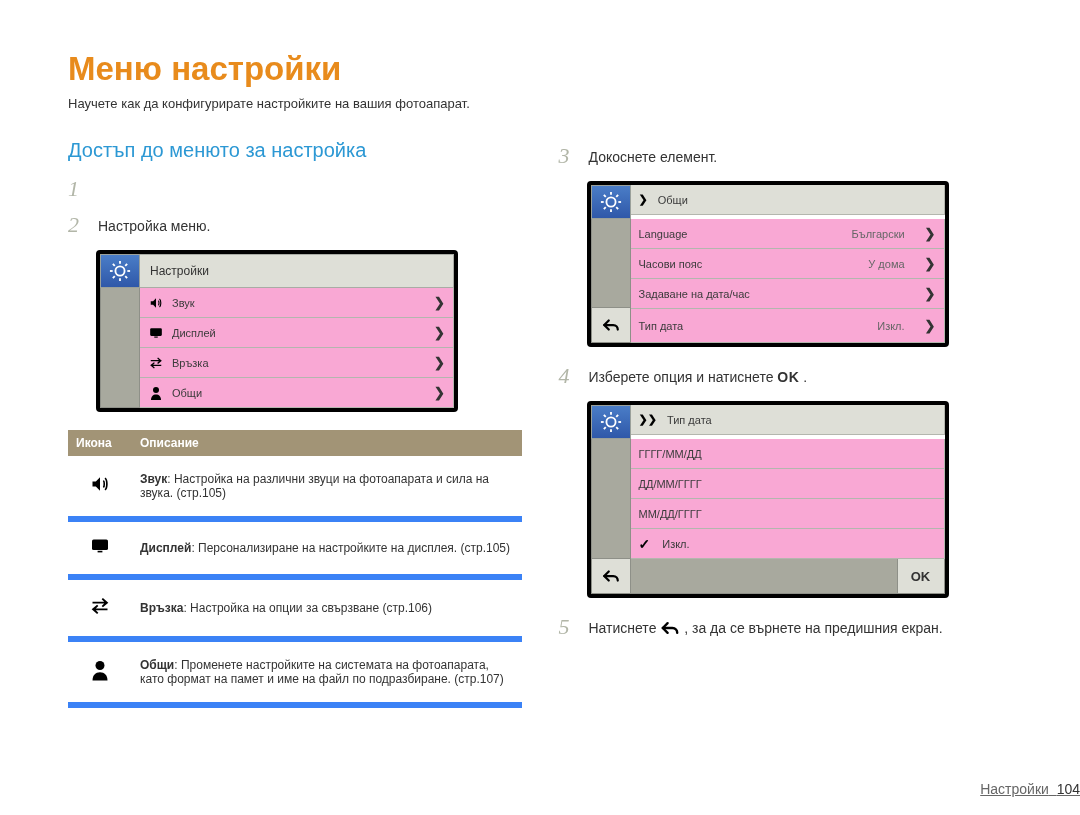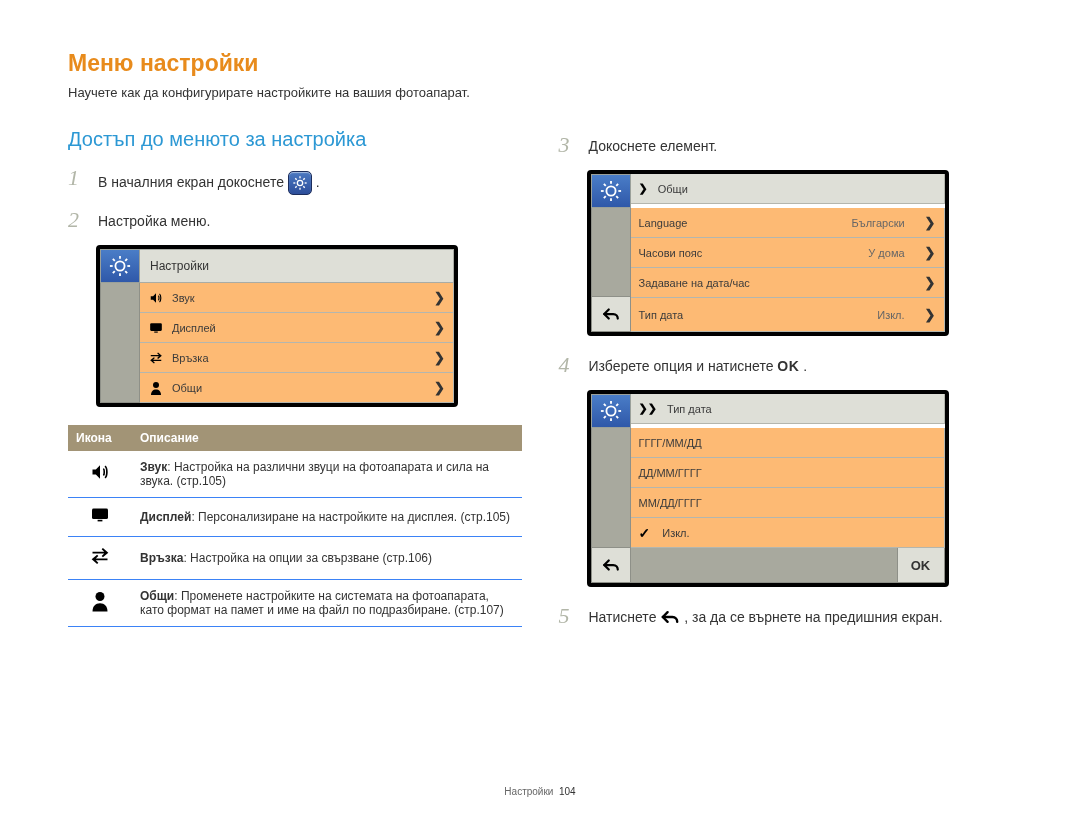--- a/index.html
+++ b/index.html
@@ -11,21 +11,21 @@
   }
   .page {
     width: 1080px;
     height: 815px;
     box-sizing: border-box;
     padding: 50px 68px 30px 68px;
     position: relative;
   }
   h1.title {
     color: #e88b1c;
-    font-size: 23px;
+    font-size: 33px;
     font-weight: bold;
     margin: 0 0 8px 0;
   }
   .subtitle {
     font-size: 13px;
     color: #333;
     margin-bottom: 28px;
   }
   .cols {
     display: flex;
@@ -129,21 +129,21 @@
     justify-content: center;
     font-size: 16px;
   }
   .list {
     flex: 1;
     display: flex;
     flex-direction: column;
   }
   .li {
     height: 30px;
-    background: #fdba74;
+    background: #f9a8d4;
     border: 1px solid #b4b6ae;
     border-top: none;
     border-left: none;
     display: flex;
     align-items: center;
     padding: 0 8px;
     font-size: 11px;
     color: #3b3b3b;
     box-sizing: border-box;
     gap: 8px;
@@ -202,77 +202,59 @@
     font-weight: bold;
     text-align: left;
     padding: 6px 8px;
     font-size: 12px;
   }
   table.desc th:first-child {
     width: 48px;
     padding-left: 8px;
   }
   table.desc td {
-    padding: 9px 8px;
-    border-bottom: 1px solid #3b82f6;
+    padding: 16px 8px;
+    border-bottom: 6px solid #3b82f6;
     vertical-align: middle;
   }
   table.desc td.icon-cell {
     text-align: center;
     font-size: 16px;
     color:#000;
   }
   table.desc td .term {
     font-weight: bold;
   }
 
   .footer {
     position: absolute;
     bottom: 18px;
     left: 0;
     width: 100%;
-    text-align: center;
-    font-size: 10px;
+    text-align: right;
+    font-size: 14px;
     color: #666;
+    text-decoration: underline;
   }
   .footer .pnum { color:#333; }
 </style>
 </head>
 <body>
 
 <div class="page">
   <h1 class="title">Меню настройки</h1>
   <div class="subtitle">Научете как да конфигурирате настройките на вашия фотоапарат.</div>
 
   <div class="cols">
 
     <div class="col">
       <div class="section-title">Достъп до менюто за настройка</div>
 
       <div class="step">
         <div class="stepnum">1</div>
-        <div class="text">
-          <span>В началния екран докоснете </span>
-          <span class="inline-icon">
-            <svg width="16" height="16" viewBox="0 0 24 24">
-                <circle cx="12" cy="12" r="4" fill="none" stroke="#fff" stroke-width="2"></circle>
-                <g stroke="#fff" stroke-width="2">
-                  <line x1="12" y1="2" x2="12" y2="5"></line>
-                  <line x1="12" y1="19" x2="12" y2="22"></line>
-                  <line x1="2" y1="12" x2="5" y2="12"></line>
-                  <line x1="19" y1="12" x2="22" y2="12"></line>
-                  <line x1="4.9" y1="4.9" x2="7" y2="7"></line>
-                  <line x1="17" y1="17" x2="19.1" y2="19.1"></line>
-                  <line x1="4.9" y1="19.1" x2="7" y2="17"></line>
-                  <line x1="17" y1="7" x2="19.1" y2="4.9"></line>
-                </g>
-              </svg>
-          </span>
-          <span>.</span>
-        </div>
       </div>
 
       <div class="step">
         <div class="stepnum">2</div>
         <div class="text">Настройка меню.</div>
       </div>
 
       <div class="screen" style="margin-left:28px; width:362px;">
         <div class="screen-row" style="height:34px;">
           <div class="header-cell">

